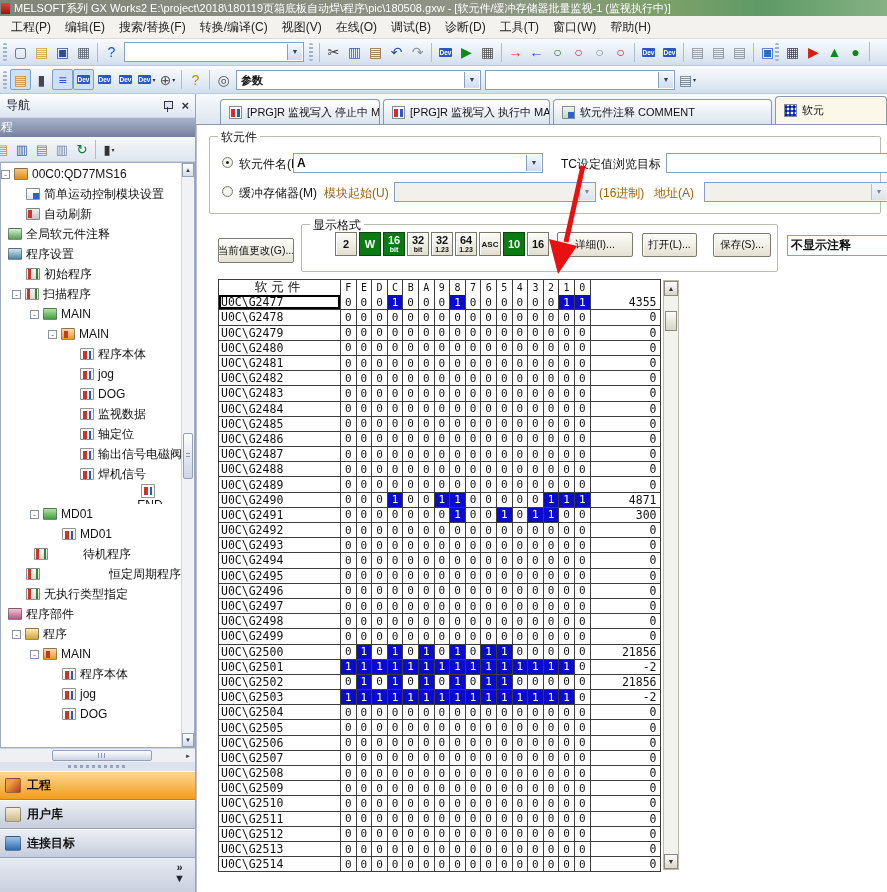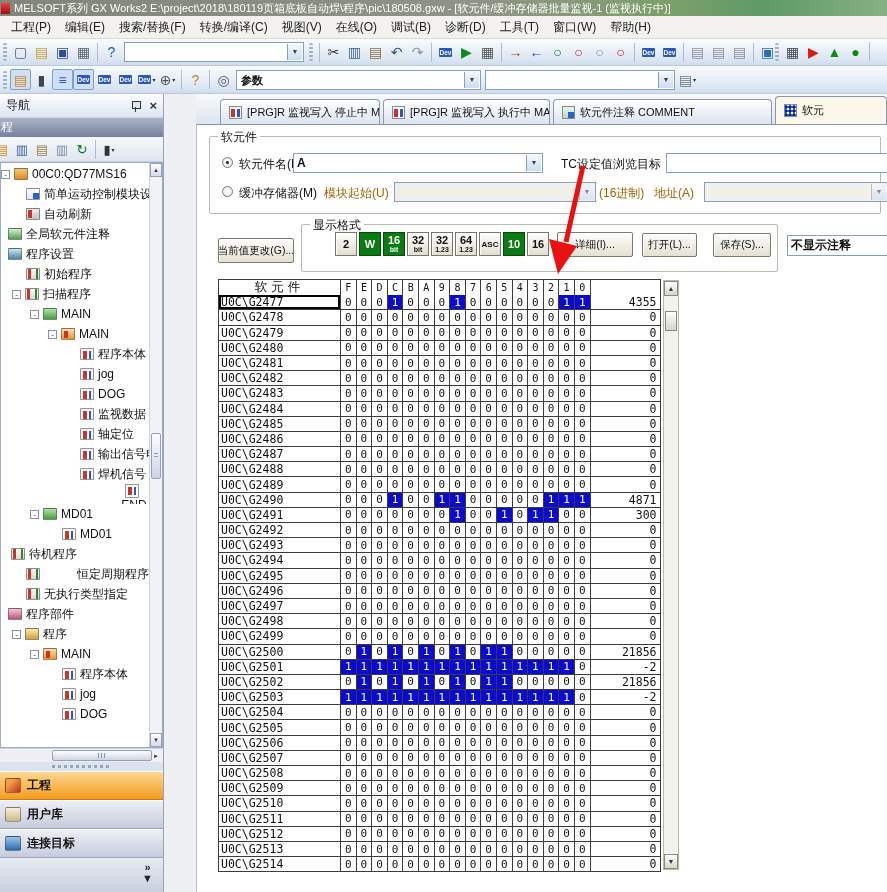--- a/index.html
+++ b/index.html
@@ -18,21 +18,21 @@
 .grip{width:4px;height:18px;margin:0 3px;background:repeating-linear-gradient(180deg,#9fb0c8 0 2px,transparent 2px 4px);border-radius:2px;flex:0 0 4px}
 .tb-sep{width:1px;height:19px;background:#aebcd2;margin:0 3px;flex:0 0 1px}
 .tb-icon{width:21px;height:21px;display:flex;align-items:center;justify-content:center;font-size:14px;border-radius:2px;flex:0 0 21px;position:relative;background:transparent}
 .tb-icon.pressed{background:#cfe0f5;border:1px solid #7da0cc}
 .devb{background:#2a58c0;color:#fff;font-size:6.5px;font-weight:bold;padding:1px;border-radius:1px;letter-spacing:0}
 .ddm{font-size:6px;margin-left:1px;color:#234}
 .tb-combo{height:20px;background:#fff;border:1px solid #86a0bd;position:relative;font-size:11px;line-height:18px;padding:0 18px 0 4px;margin:0 2px;white-space:nowrap;overflow:hidden}
 .dd{position:absolute;right:1px;top:1px;bottom:1px;width:15px;background:linear-gradient(#f4f8fc,#cddcf0);border-left:1px solid #86a0bd;text-align:center;font-size:7px;line-height:16px;color:#345}
 .right-icons{position:absolute;left:772px;top:2px;display:flex;align-items:center}
 
-.nav{position:absolute;left:0;top:94px;width:164px;height:798px;background:#e9edf5;border-right:1px solid #99a3b8;display:flex;flex-direction:column}
+.nav{position:absolute;left:0;top:94px;width:196px;height:798px;background:#e9edf5;border-right:1px solid #99a3b8;display:flex;flex-direction:column}
 .nav-title{height:24px;display:flex;align-items:center;padding:0 6px;color:#223;background:linear-gradient(#fcfdfe,#dee6f1);border-bottom:1px solid #cdd6e4}
 .sp{flex:1}
 .pin-icon{width:10px;height:12px;position:relative;margin-right:8px}
 .pin-icon::before{content:"";position:absolute;left:1px;top:1px;width:7px;height:6px;border:1px solid #334;background:#dfe6f1}
 .pin-icon::after{content:"";position:absolute;left:4px;top:7px;width:1px;height:5px;background:#334}
 .close-icon{font-size:13px;font-weight:bold;color:#334;line-height:12px}
 .nav-section{height:19px;background:linear-gradient(#aab3c9,#7681a0);color:#fff;line-height:19px;padding-left:2px;overflow:hidden;white-space:nowrap}
 .nav-section span{display:inline-block;text-indent:-13px}
 .nav-tools{height:25px;display:flex;align-items:center;background:linear-gradient(#f6f8fb,#dfe6f0);border-bottom:1px solid #c6cfdd}
 .nt-icon{width:20px;height:20px;display:flex;align-items:center;justify-content:center;font-size:13px;position:relative}
@@ -311,21 +311,21 @@
         </div>
         <div class="tree-row" style="padding-left: 29px;">
           <i class="exp">-</i>
           <i class="ti ti-exec"></i>
           <span>MD01</span>
         </div>
         <div class="tree-row" style="padding-left: 61px;">
           <i class="ti ti-ladder"></i>
           <span>MD01</span>
         </div>
-        <div class="tree-row" style="padding-left: 10px;">
+        <div class="tree-row" style="padding-left: 33px; gap: 31px;">
           <i class="ti ti-book"></i>
           <span>待机程序</span>
         </div>
         <div class="tree-row" style="padding-left: 25px; justify-content: space-between;">
           <i class="ti ti-book"></i>
           <span>恒定周期程序</span>
         </div>
         <div class="tree-row" style="padding-left: 25px;">
           <i class="ti ti-book"></i>
           <span>无执行类型指定</span>

